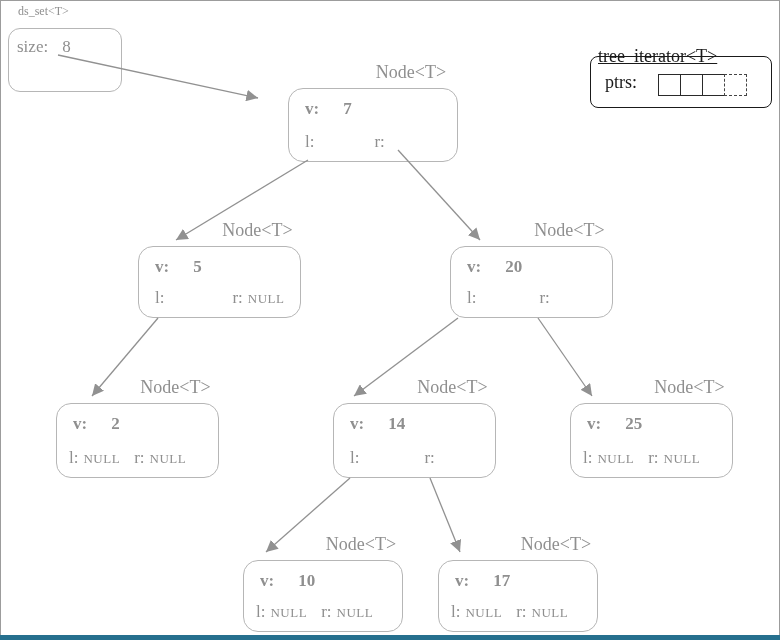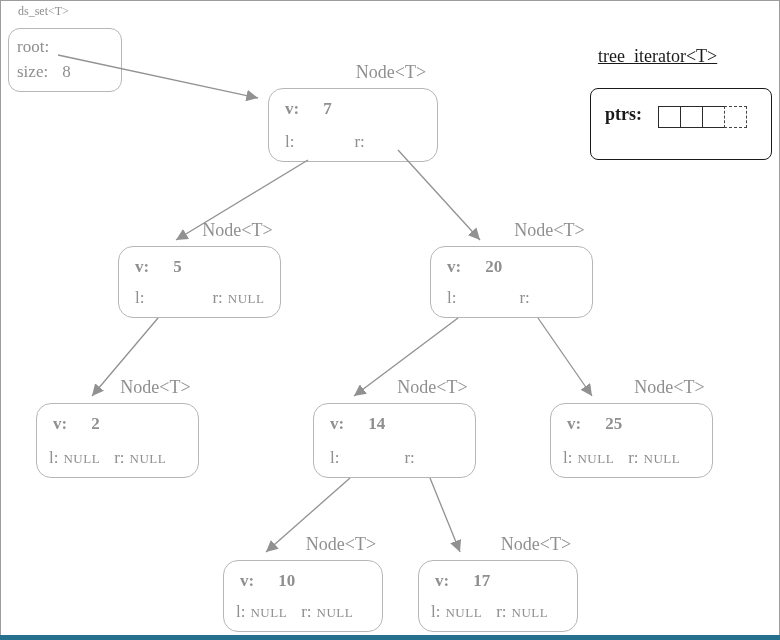--- a/index.html
+++ b/index.html
@@ -34,39 +34,40 @@
   }
   .dsset-row { line-height:25px; white-space:nowrap; }
   .dsset-row .val { margin-left:14px; }
 
   
   .iter-title {
     position:absolute; left:598px; top:46px;
     font-size:18px; color:#1a1a1a; white-space:nowrap;text-decoration:underline;
   }
   .iter-box {
-    position:absolute; left:590px; top:88px; width:182px; height:72px;
-    border:1.5px solid #1a1a1a; border-radius:8px;font-weight:bold;
+    position:absolute; left:590px; top:56px; width:182px; height:52px;
+    border:1.5px solid #1a1a1a; border-radius:8px;
   }
   .iter-label {
     position:absolute; left:14px; top:15px;
     font-size:18px; color:#1a1a1a;
   }
   .cells { position:absolute; left:68px; top:17px; display:flex; }
   .cell {
     width:23px; height:22px;
     border:1.2px solid #2a2a2a; margin-left:-1px; background:#fff;
   }
   .cell.dashed { border-style:dashed; border-color:#444; }
 
   
   .node {
     position:absolute;
     border:1.5px solid #b6b6b6; border-radius:15px;
     color:#8f8f8f;
+    margin-left:20px;
   }
   .node-title {
     position:absolute; top:-27px; left:calc(50% + 38px);
     transform:translateX(-50%);
     font-size:18px; white-space:nowrap; color:#8f8f8f;
   }
   .v-row {
     position:absolute; top:10px; left:16px;
     font-size:17px; white-space:nowrap;font-weight:bold;
   }
@@ -96,23 +97,20 @@
   <line x1="158" y1="318" x2="92" y2="396" stroke="#919191" stroke-width="1.3" marker-end="url(#arrow)"></line>
   <line x1="458" y1="318" x2="354" y2="396" stroke="#919191" stroke-width="1.3" marker-end="url(#arrow)"></line>
   <line x1="538" y1="318" x2="592" y2="396" stroke="#919191" stroke-width="1.3" marker-end="url(#arrow)"></line>
   <line x1="350" y1="478" x2="266" y2="552" stroke="#919191" stroke-width="1.3" marker-end="url(#arrow)"></line>
   <line x1="430" y1="478" x2="460" y2="552" stroke="#919191" stroke-width="1.3" marker-end="url(#arrow)"></line>
 </svg>
 
 <div class="dsset-title">ds_set&lt;T&gt;</div>
 <div class="dsset-box">
   <div class="dsset-row">
-    <span>root:</span>
-  </div>
-  <div class="dsset-row">
     <span>size:</span><span class="val">8</span>
   </div>
 </div>
 
 <div class="iter-title">tree_iterator&lt;T&gt;</div>
 <div class="iter-box">
   <span class="iter-label">ptrs:</span>
   <div class="cells">
     <span class="cell"></span>
     <span class="cell"></span>

